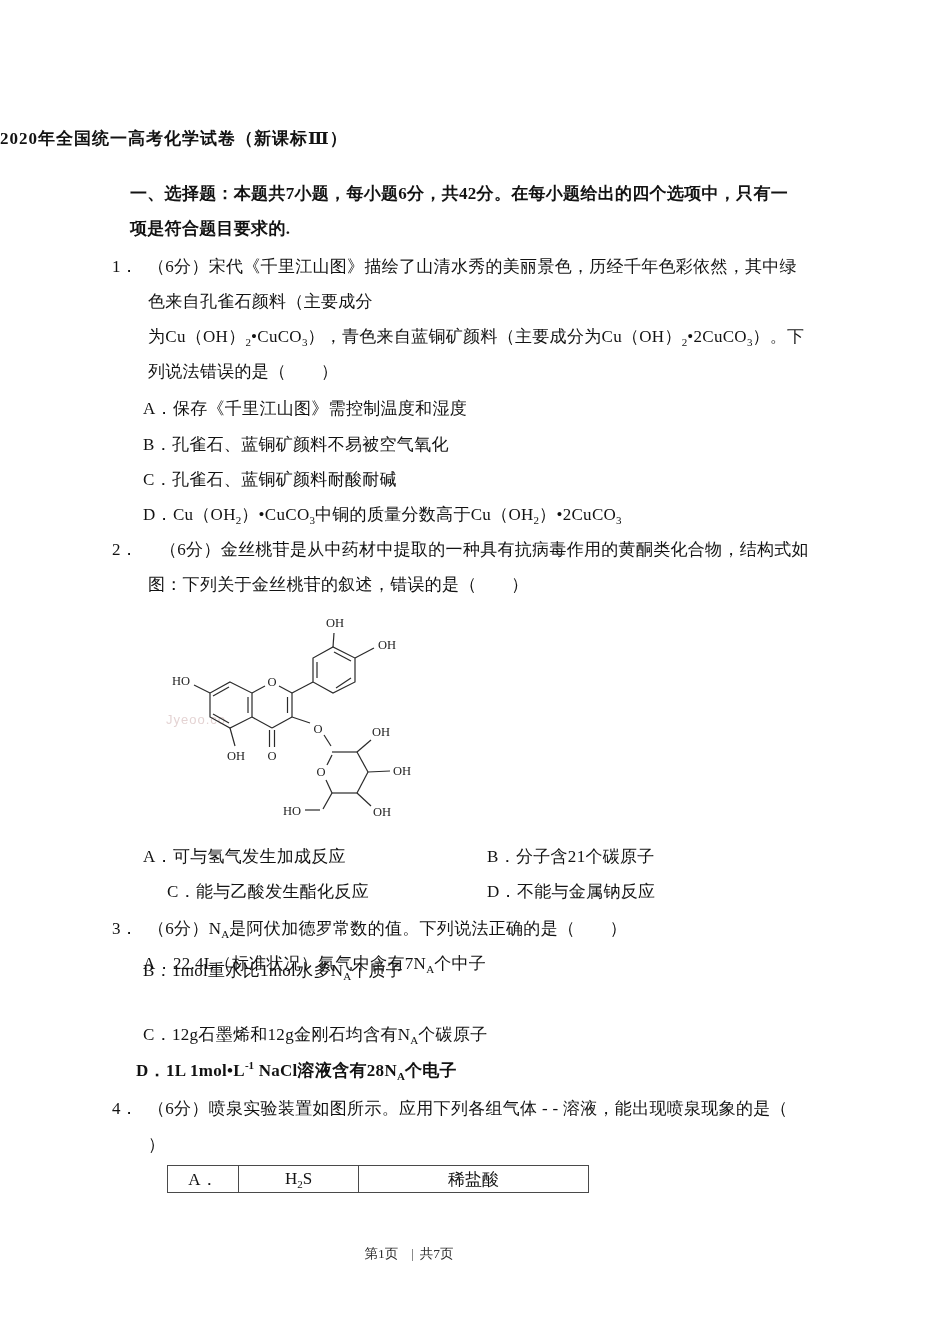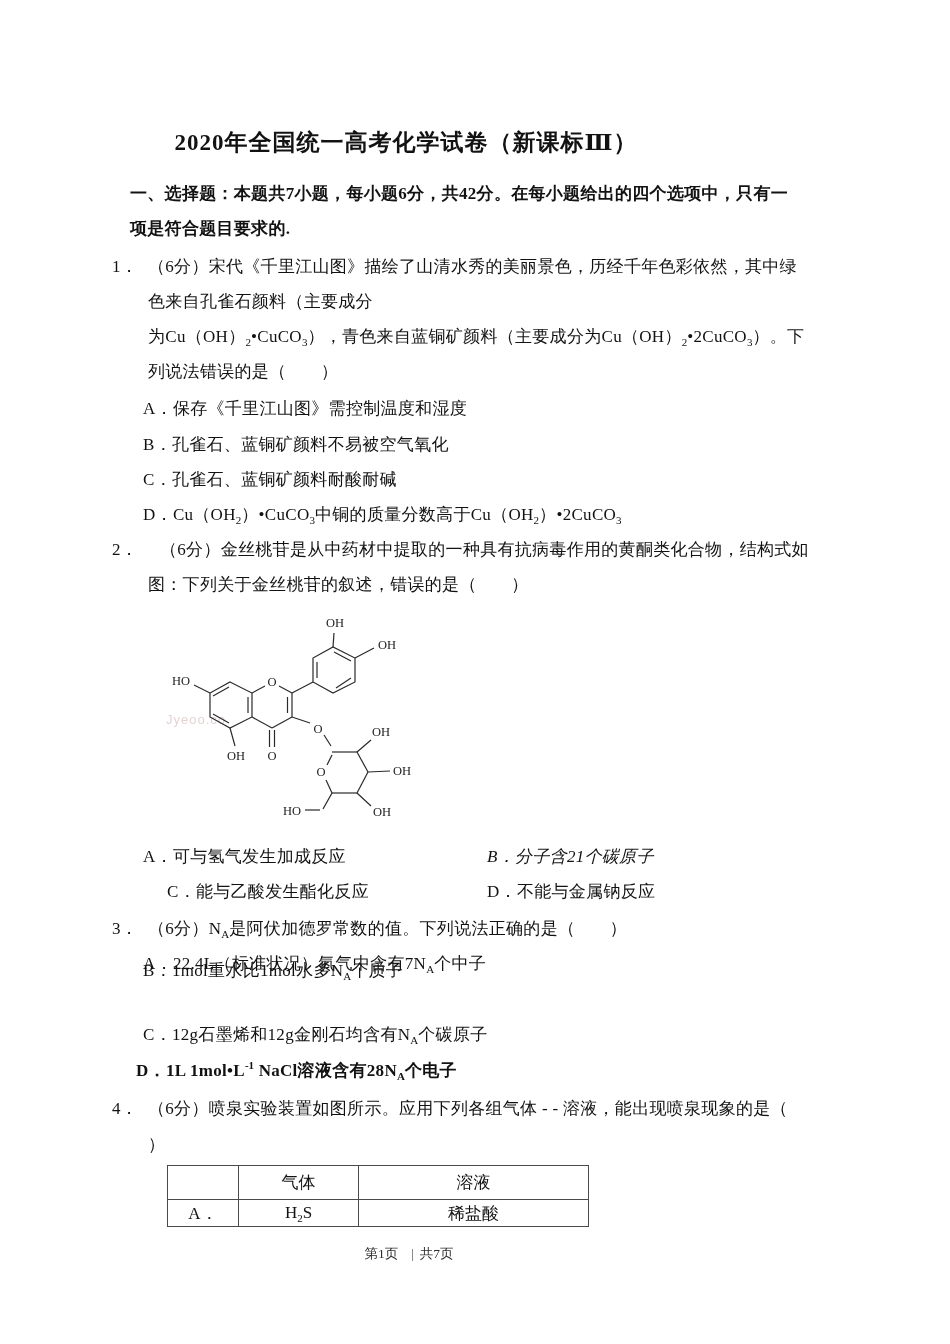--- a/index.html
+++ b/index.html
@@ -5,21 +5,21 @@
   html,body{margin:0;padding:0;}
   body{
     width:950px;height:1344px;background:#ffffff;position:relative;
     font-family:"Liberation Serif","DejaVu Serif",serif;color:#121212;
     overflow:hidden;
   }
   .abs{position:absolute;}
   .tline{font-size:17px;line-height:1.18;white-space:pre;letter-spacing:0.3px;}
   .qnum{font-size:17px;line-height:1.18;white-space:pre;}
   .bold{font-weight:bold;}
-  #title{top:127px;left:0;width:812px;text-align:center;font-size:23px;font-weight:bold;letter-spacing:1px;}
+  #title{top:127px;left:0;width:812px;font-size:17px;font-weight:bold;letter-spacing:1px;}
   sub{font-size:11px;line-height:0;letter-spacing:0;}
   sup{font-size:11px;line-height:0;letter-spacing:0;}
   #molecule{top:610px;left:150px;}
   #molecule line, #molecule polygon{stroke:#2a2a2a;stroke-width:1.2;fill:none;}
   #molecule text{font-size:12.5px;fill:#1a1a1a;font-family:"Liberation Serif","DejaVu Serif",serif;}
   #watermark{top:712px;left:166px;font-size:13px;color:rgba(205,175,175,0.55);letter-spacing:1px;font-family:"Liberation Sans","DejaVu Sans",sans-serif;}
   table.qtable{border-collapse:collapse;position:absolute;left:167px;top:1165px;table-layout:fixed;}
   table.qtable td{border:1px solid #4a4a4a;text-align:center;vertical-align:middle;font-size:17px;padding:0;}
   .col1{width:70px;} .col2{width:119px;} .col3{width:229px;}
   .hrow{height:34px;} .arow{height:27px;}
@@ -109,42 +109,37 @@
     <text x="168" y="123">O</text>
     <text x="171" y="166">O</text>
     <text x="231" y="126">OH</text>
     <text x="252" y="165">OH</text>
     <text x="232" y="206">OH</text>
     <text x="142" y="205">HO</text>
   </g>
 </svg>
 
 <div class="abs tline" style="top:847px;left:143px;">A．可与氢气发生加成反应</div>
-<div class="abs tline" style="top:847px;left:487px;font-style:italic;">B．分子含21个碳原子</div>
+<div class="abs tline" style="top:847px;left:487px;">B．分子含21个碳原子</div>
 <div class="abs tline" style="top:882px;left:143px;margin-left:24px;">C．能与乙酸发生酯化反应</div>
 <div class="abs tline" style="top:882px;left:487px;">D．不能与金属钠反应</div>
 
 <div class="abs qnum" style="top:919px;left:112px;">3．</div>
 <div class="abs tline" style="top:919px;left:148px;">（6分）N<sub>A</sub>是阿伏加德罗常数的值。下列说法正确的是（　　）</div>
 <div class="abs tline" style="top:954px;left:143px;">A．22.4L（标准状况）氮气中含有7N<sub>A</sub>个中子</div>
 <div class="abs tline" style="top:961px;left:143px;">B．1mol重水比1mol水多N<sub>A</sub>个质子</div>
 <div class="abs tline" style="top:1025px;left:143px;">C．12g石墨烯和12g金刚石均含有N<sub>A</sub>个碳原子</div>
 <div class="abs tline" style="top:1061px;left:136px;font-weight:bold;">D．1L 1mol•L<sup>-1</sup> NaCl溶液含有28N<sub>A</sub>个电子</div>
 
 <div class="abs qnum" style="top:1099px;left:112px;">4．</div>
 <div class="abs tline" style="top:1099px;left:148px;">（6分）喷泉实验装置如图所示。应用下列各组气体 - - 溶液，能出现喷泉现象的是（</div>
 <div class="abs tline" style="top:1135px;left:148px;">）</div>
 
 <table class="qtable">
   <tbody>
-      <tr class="hrow">
-    <td class="col1"></td>
-    <td class="col2">气体</td>
-    <td class="col3">溶液</td>
-  </tr>
   <tr class="arow">
     <td class="col1">A．</td>
     <td class="col2">H<sub>2</sub>S</td>
     <td class="col3">稀盐酸</td>
   </tr>
 </tbody>
   </table>
 
 <div id="footer" class="abs">
   <span class="fp">第1页</span>

